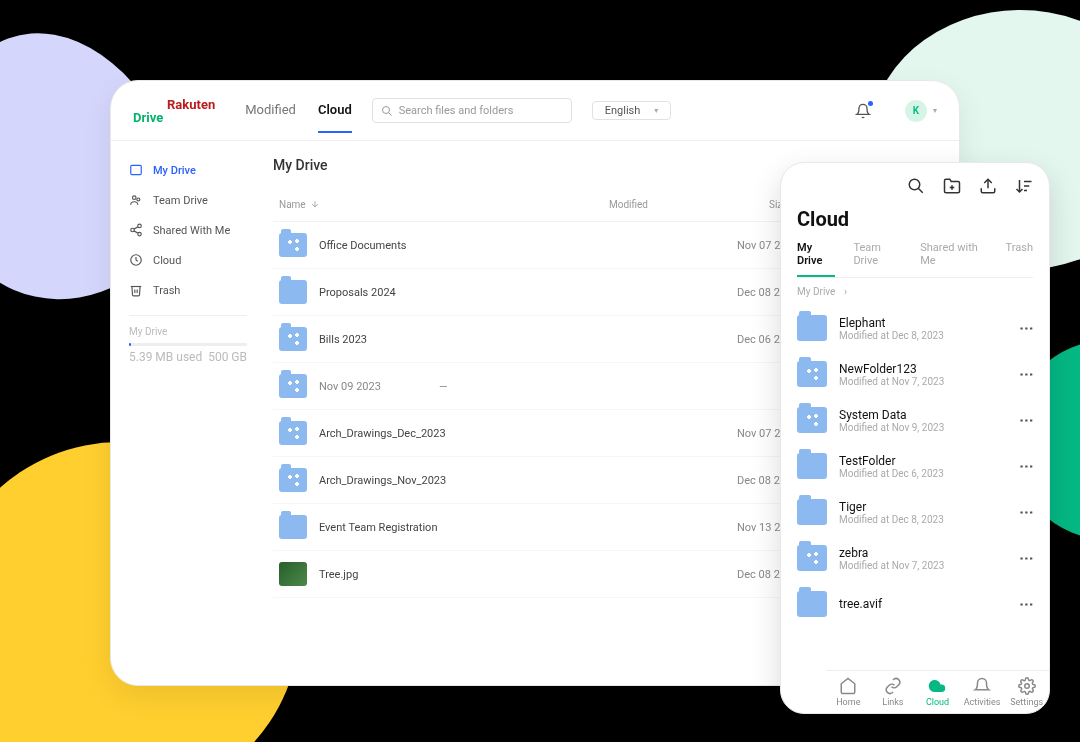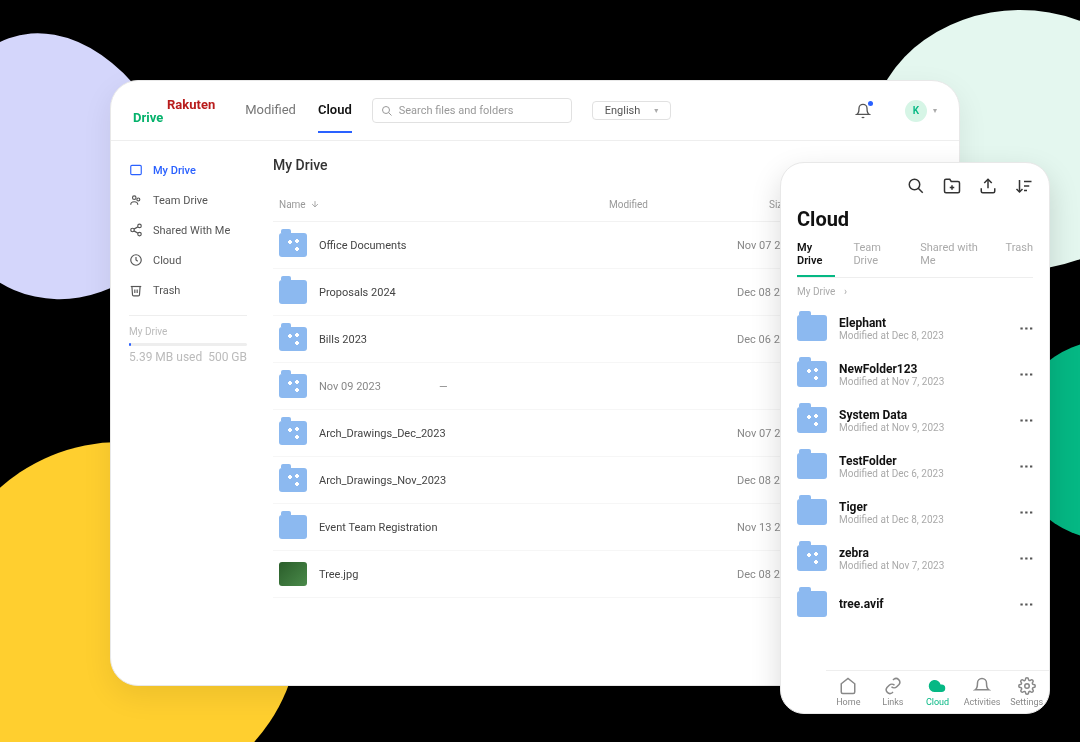--- a/index.html
+++ b/index.html
@@ -69,21 +69,21 @@
   .phone-tabs { display:flex; gap:18px; font-size:11px; color:#aaa; border-bottom:1px solid #eee;}
   .phone-tab { padding-bottom:8px; }
   .phone-tab.active{ color:#111; font-weight:600; border-bottom:2px solid #05b884;}
   .crumb { font-size:10px; color:#aaa; padding:8px 16px;}
   .plist { flex:1; overflow:hidden; padding:0 16px;}
   .prow { display:flex; align-items:center; gap:12px; padding:10px 0;}
   .picon { width:30px;height:26px;background:#8cb9f0;border-radius:3px;position:relative;flex-shrink:0;}
   .picon::before{content:"";position:absolute;top:-4px;left:2px;width:12px;height:4px;background:#8cb9f0;border-radius:2px 2px 0 0;}
   .picon.share::after{content:"";position:absolute;top:7px;left:9px;width:13px;height:13px;background:radial-gradient(circle at 3px 3px,#fff 2px,transparent 2px),radial-gradient(circle at 10px 2px,#fff 2px,transparent 2px),radial-gradient(circle at 10px 10px,#fff 2px,transparent 2px);}
   .pinfo { flex:1; min-width:0;}
-  .pname { font-size:12px; font-weight:700; color:#111; white-space:nowrap; overflow:hidden; text-overflow:ellipsis;}
+  .pname { font-size:12px; font-weight:400; color:#111; white-space:nowrap; overflow:hidden; text-overflow:ellipsis;}
   .pmod { font-size:10px; color:#aaa;}
   .dots { color:#555; font-size:14px; font-weight:bold; letter-spacing:-1px; transform:rotate(90deg);}
   .phone-nav { display:flex; border-top:1px solid #eee; padding:6px 0;margin-left:45px;}
   .pnav-item { flex:1; display:flex; flex-direction:column; align-items:center; gap:2px; font-size:9px; color:#888;}
   .pnav-item.active{color:#05b884;}
   .pnav-ico { font-size:16px; height:18px; display:flex; align-items:center;}
 
   svg { display:block; }
 </style>
 </head>

